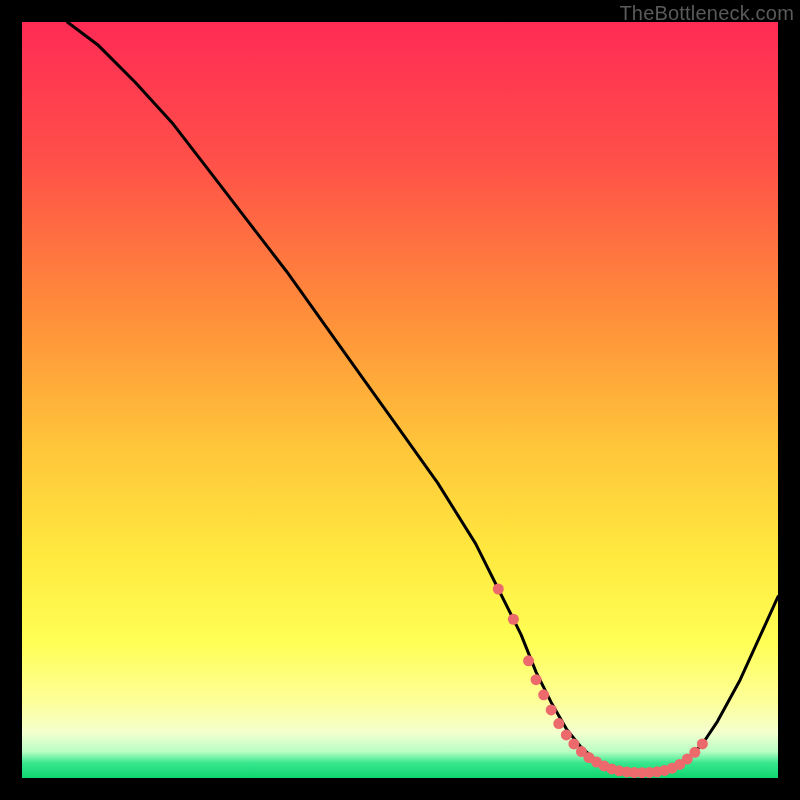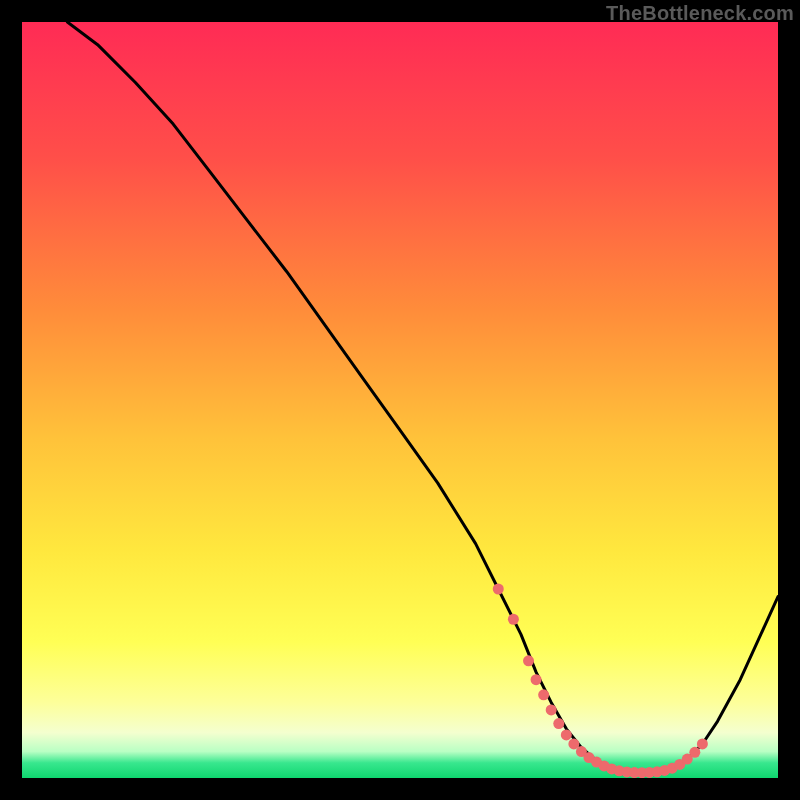--- a/index.html
+++ b/index.html
@@ -25,21 +25,21 @@
     top: 0;
     width: 756px;
     height: 756px;
   }
   .attribution {
     position: absolute;
     top: 2px;
     right: 6px;
     color: #5a5a5a;
     font-size: 20px;
-    font-weight: 700;
+    font-weight: 400;
     letter-spacing: 0.2px;
   }
 </style>
 </head>
 <body>
 
 <div class="frame">
   <svg class="plot" viewBox="0 0 756 756" preserveAspectRatio="none">
     <defs>
       <linearGradient id="bg" x1="0" y1="0" x2="0" y2="1">

